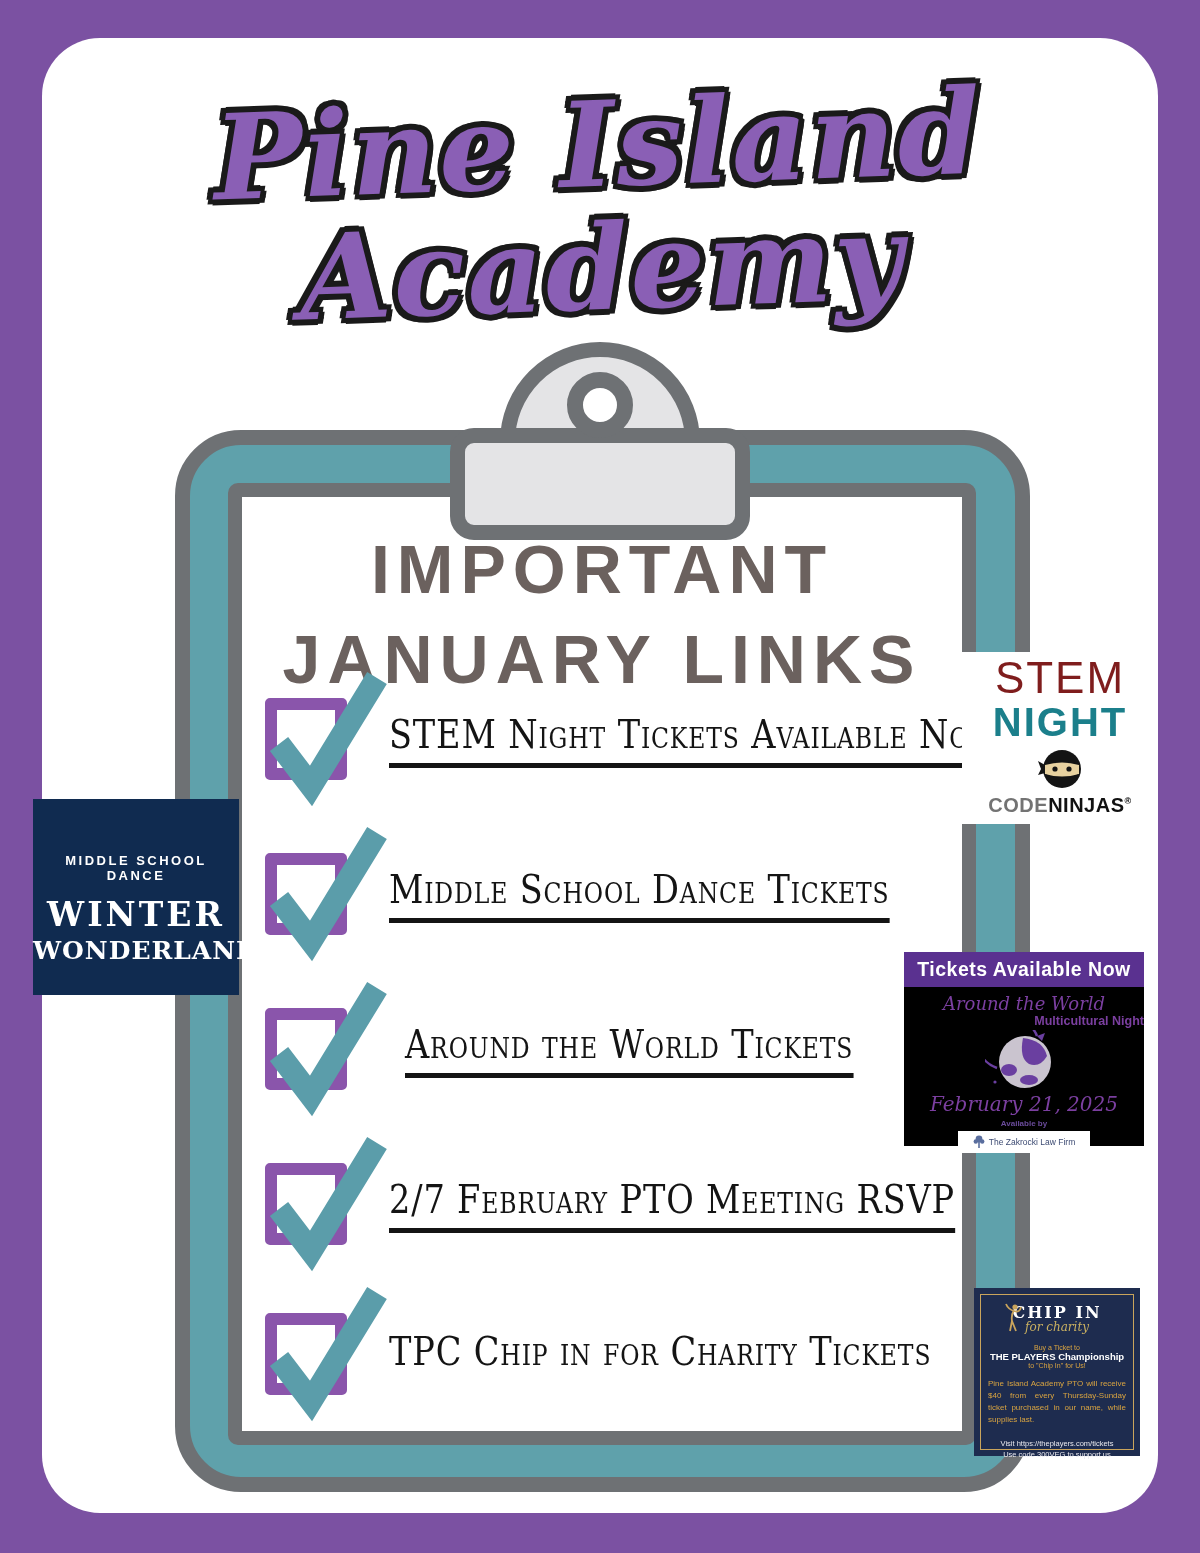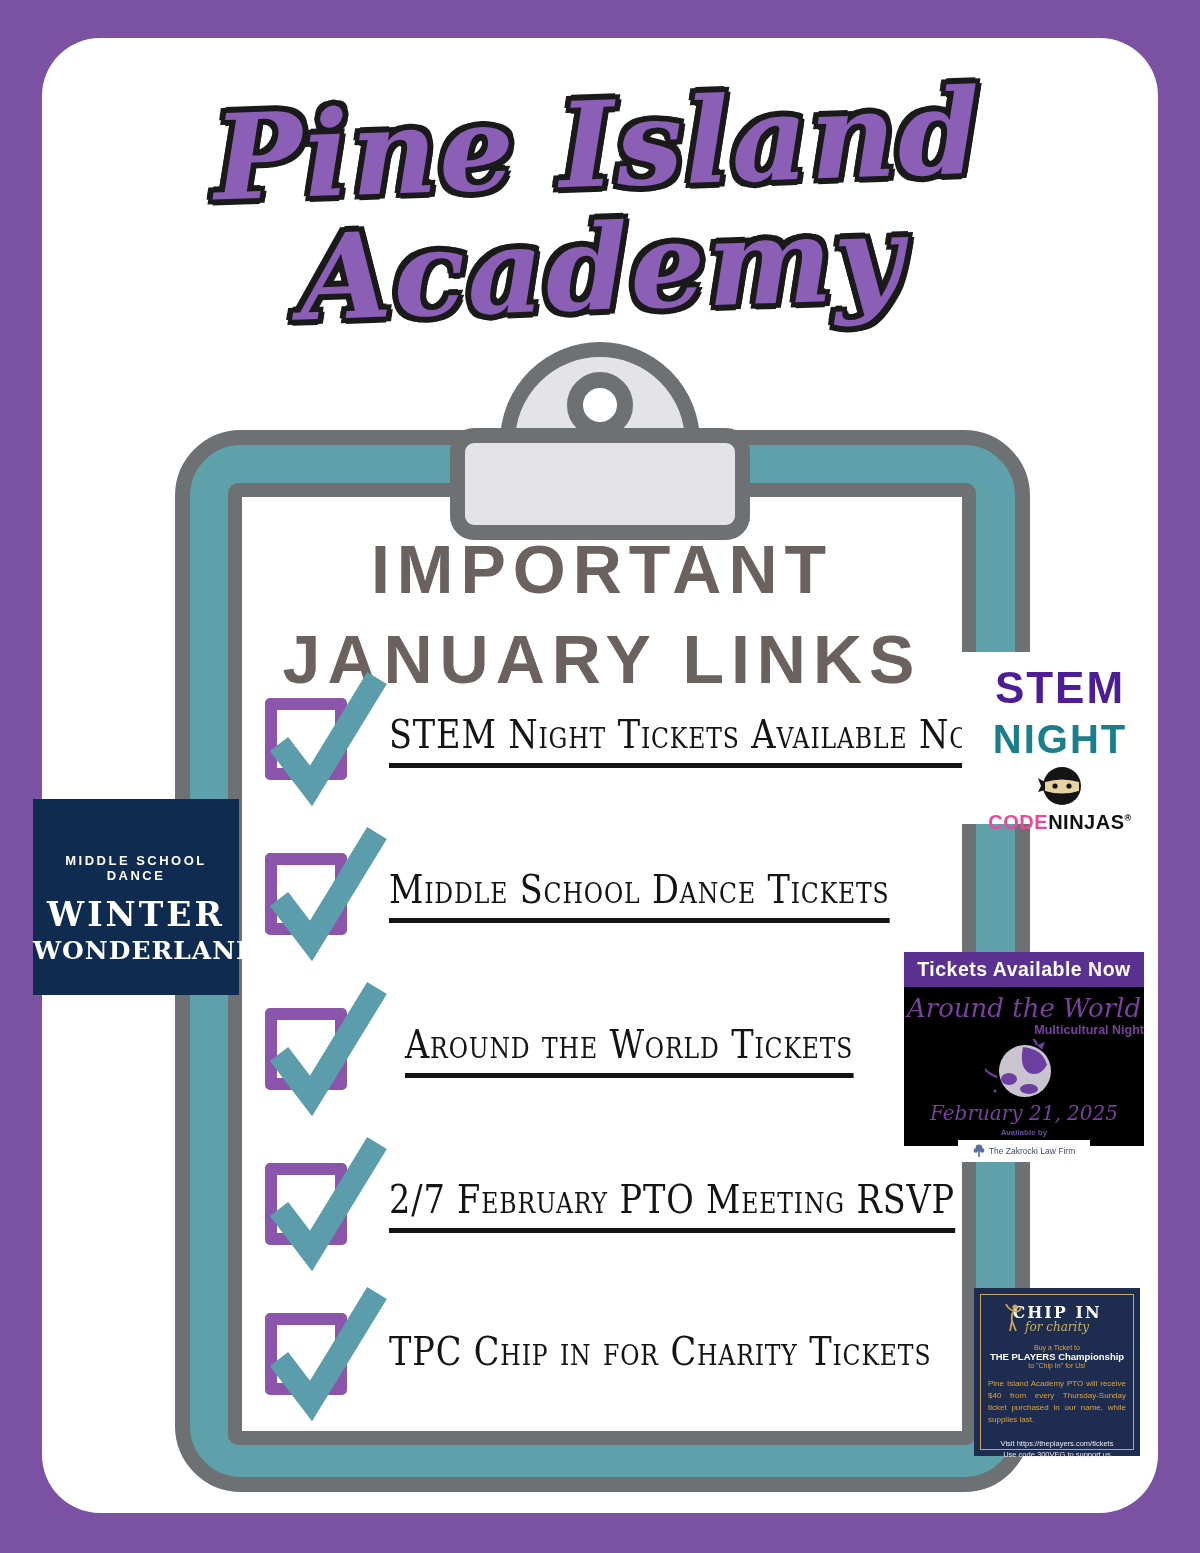--- a/index.html
+++ b/index.html
@@ -65,34 +65,34 @@
             color:#ffffff; text-align:center; }
   .winter .eyebrow { margin-top:54px; font-size:13px; letter-spacing:2.5px; font-weight:bold; }
   .winter .t1 { margin-top:12px; font-family:"DejaVu Serif", serif; font-weight:bold;
                 font-size:33px; letter-spacing:3px; }
   .winter .t2 { margin-top:2px; font-family:"DejaVu Serif", serif; font-weight:bold;
                 font-size:25px; letter-spacing:1px; }
 
   
   .stem { position:absolute; left:962px; top:652px; width:196px; height:172px;
           background:#ffffff; text-align:center; }
-  .stem .l1 { font-size:44px; font-weight:700; letter-spacing:2px; color:#4c1d95; line-height:1; margin-top:14px; }
-  .stem .l2 { font-size:40px; font-weight:900; letter-spacing:2px; color:#1b7f8b; line-height:1.1;margin-top:7px; }
+  .stem .l1 { font-size:44px; font-weight:400; letter-spacing:2px; color:#7f1d1d; line-height:1; margin-top:4px; }
+  .stem .l2 { font-size:40px; font-weight:900; letter-spacing:2px; color:#1b7f8b; line-height:1.1; }
   .stem .ninja { margin-top:4px; height:42px; }
   .stem .brand { font-size:20px; font-weight:900; letter-spacing:.5px; line-height:1.1; }
-  .stem .brand .code { color:#ec4899;text-align:right; }
+  .stem .brand .code { color:#737373;text-align:right; }
   .stem .brand .ninjas { color:#111111; }
   .stem .brand sup { font-size:9px; }
 
   
   .world { position:absolute; left:904px; top:952px; width:240px; height:194px; background:#000000; }
   .world .banner { height:35px; background:#5a3190; color:#ffffff; font-weight:bold;
                    font-size:19.5px; text-align:center; line-height:35px; letter-spacing:.5px; }
   .world .script { font-family:"DejaVu Serif", serif; font-style:italic; color:#7b3fa0; text-align:center; }
-  .world .t1 { font-size:26px; margin-top:6px; }
+  .world .t1 { font-size:18px; margin-top:6px; }
   .world .t2 { font-size:12.5px; color:#7b3fa0; text-align:right; font-weight:bold; }
   .world .globe { display:block; margin:2px auto 0; }
   .world .date { font-size:20px; margin-top:0; }
   .world .spons { font-size:8px; color:#6a4b9b; text-align:center; margin-top:3px; font-weight:bold; }
   .world .firm { width:132px; height:22px; background:#ffffff; margin:3px auto 0;
                  display:flex; align-items:center; justify-content:center; gap:4px;
                  font-size:8.5px; color:#3c4a72; }
 
   
   .chip { position:absolute; left:974px; top:1288px; width:166px; height:168px;

